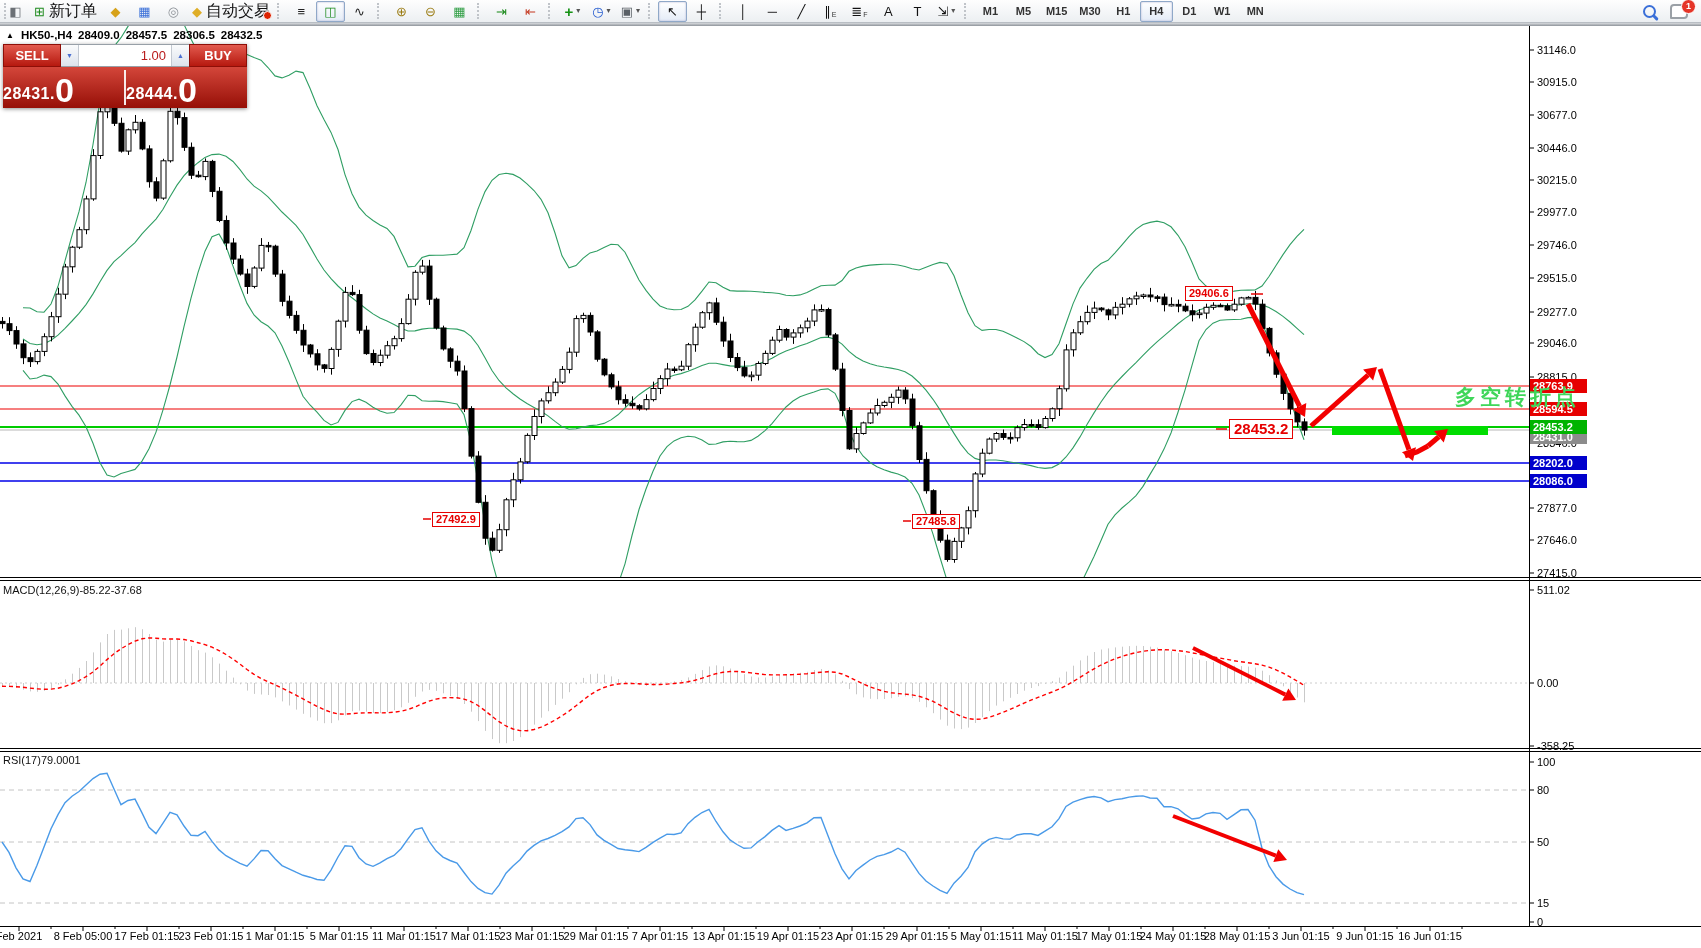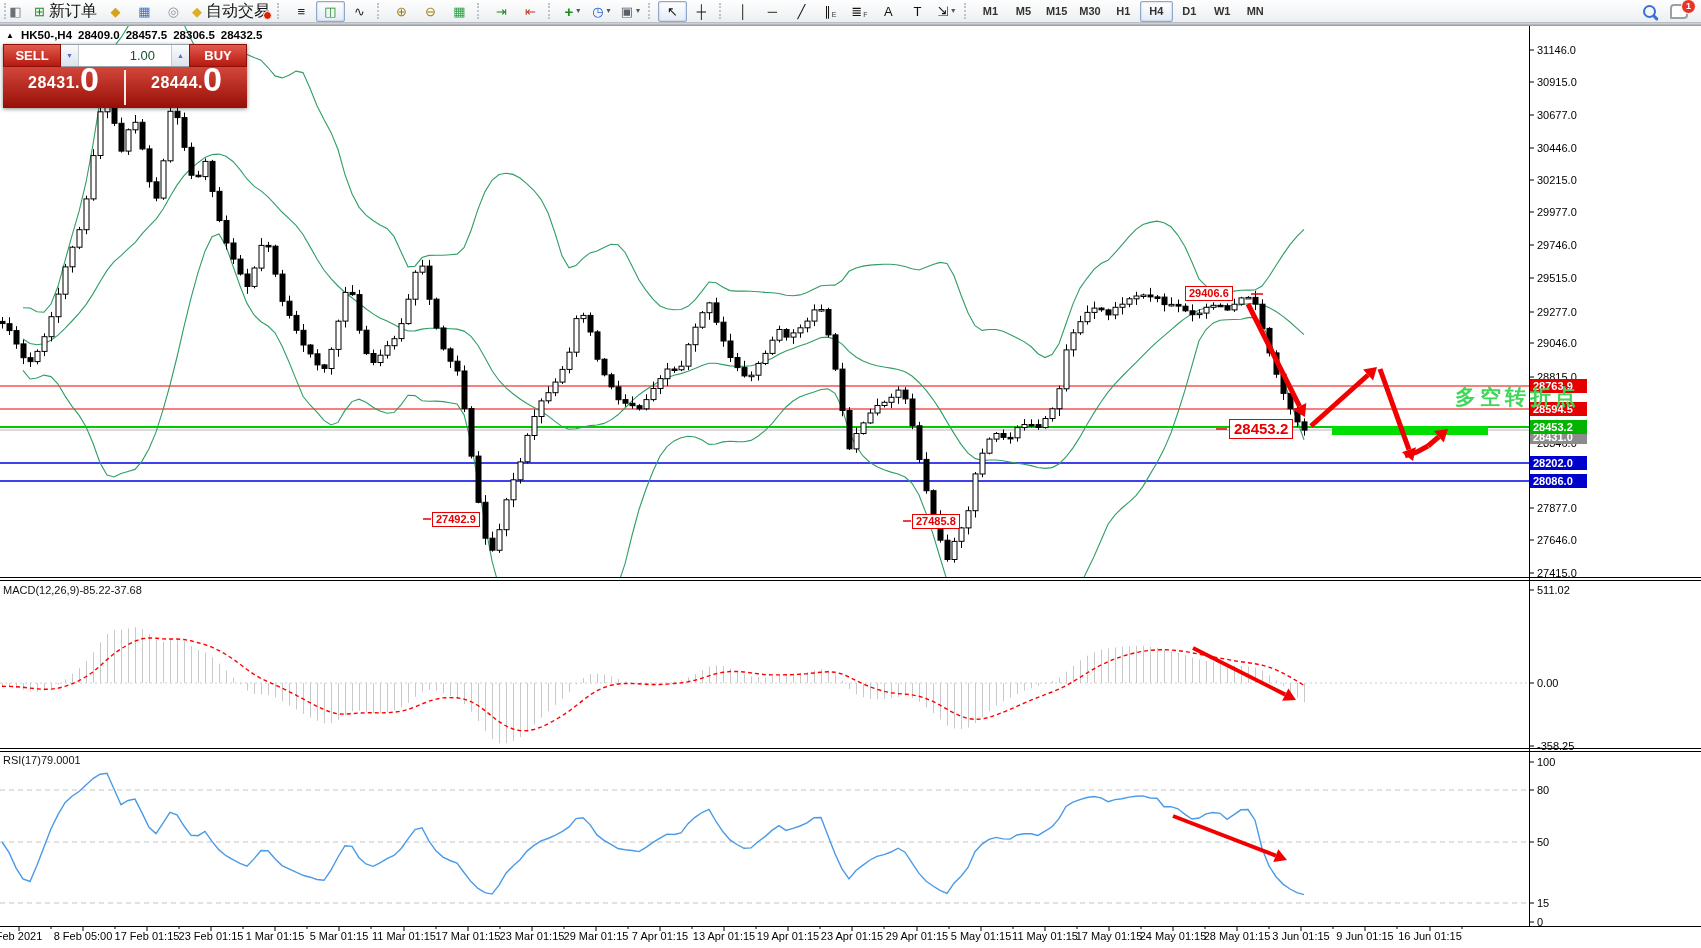--- a/index.html
+++ b/index.html
@@ -38,24 +38,24 @@
   .quote-panel{position:absolute;left:3px;top:44px;width:244px;z-index:6;
     box-shadow:0 1px 4px rgba(0,0,0,.45);font-weight:bold}
   .qp-row1{display:flex;height:23px}
   .sell-btn,.buy-btn{width:58px;background:linear-gradient(#e25a4e,#b6190f);color:#fff;
     font-size:13px;display:flex;align-items:center;justify-content:center;border:1px solid #8e0f08;box-sizing:border-box}
   .vol-box{display:flex;flex:1;background:#fff;border:1px solid #98a0a8;border-width:1px 0;box-sizing:border-box}
   .vol-btn{width:17px;background:linear-gradient(#fafbfc,#dde3ec);color:#4a6fd0;font-size:7px;
     display:flex;align-items:center;justify-content:center}
   .vol-btn:first-child{border-right:1px solid #c3c9d1}
   .vol-btn:last-child{border-left:1px solid #c3c9d1}
-  .vol-input{flex:1;display:flex;align-items:center;justify-content:flex-end;padding-right:16px;
-    font-size:13px;color:#14532d;font-weight:normal}
+  .vol-input{flex:1;display:flex;align-items:center;justify-content:flex-end;padding-right:5px;
+    font-size:13px;color:#b91c1c;font-weight:normal}
   .qp-row2{display:flex;height:41px;background:linear-gradient(#d4463a,#960f07);color:#fff;position:relative}
-  .qp-price{flex:1;display:flex;align-items:flex-end;justify-content:center;pad:0;padding-bottom:14px}
+  .qp-price{flex:1;display:flex;align-items:flex-end;pad:0;padding-bottom:3px}
   .qp-main{font-size:16px;letter-spacing:.5px;padding-bottom:2px}
   .qp-big{font-size:34px;line-height:.82;font-weight:bold}
   .qp-div{width:2px;background:rgba(255,255,255,.9);margin:3px 0}
   .pane-title{position:absolute;left:3px;z-index:5;font-size:11px;color:#111;display:flex;}
   #macd-title{top:584px}
   #rsi-title{top:754px}
   .ann{position:absolute;z-index:7;border:1px solid #e60000;background:#fff;color:#e60000;
     font-size:11px;font-weight:bold;line-height:13px;padding:0 3px;white-space:nowrap}
   .ann.big{font-size:15px;line-height:18px;padding:0 4px}
   #turn-text{position:absolute;z-index:7;font-size:21px;font-weight:bold;letter-spacing:4px;white-space:nowrap}

